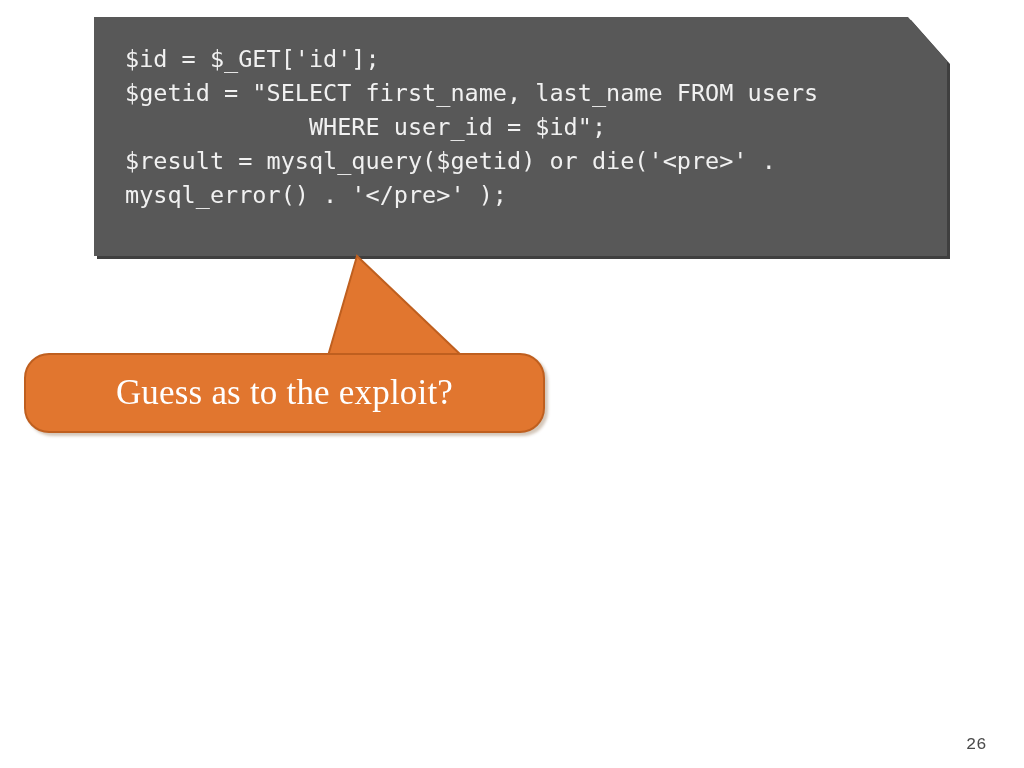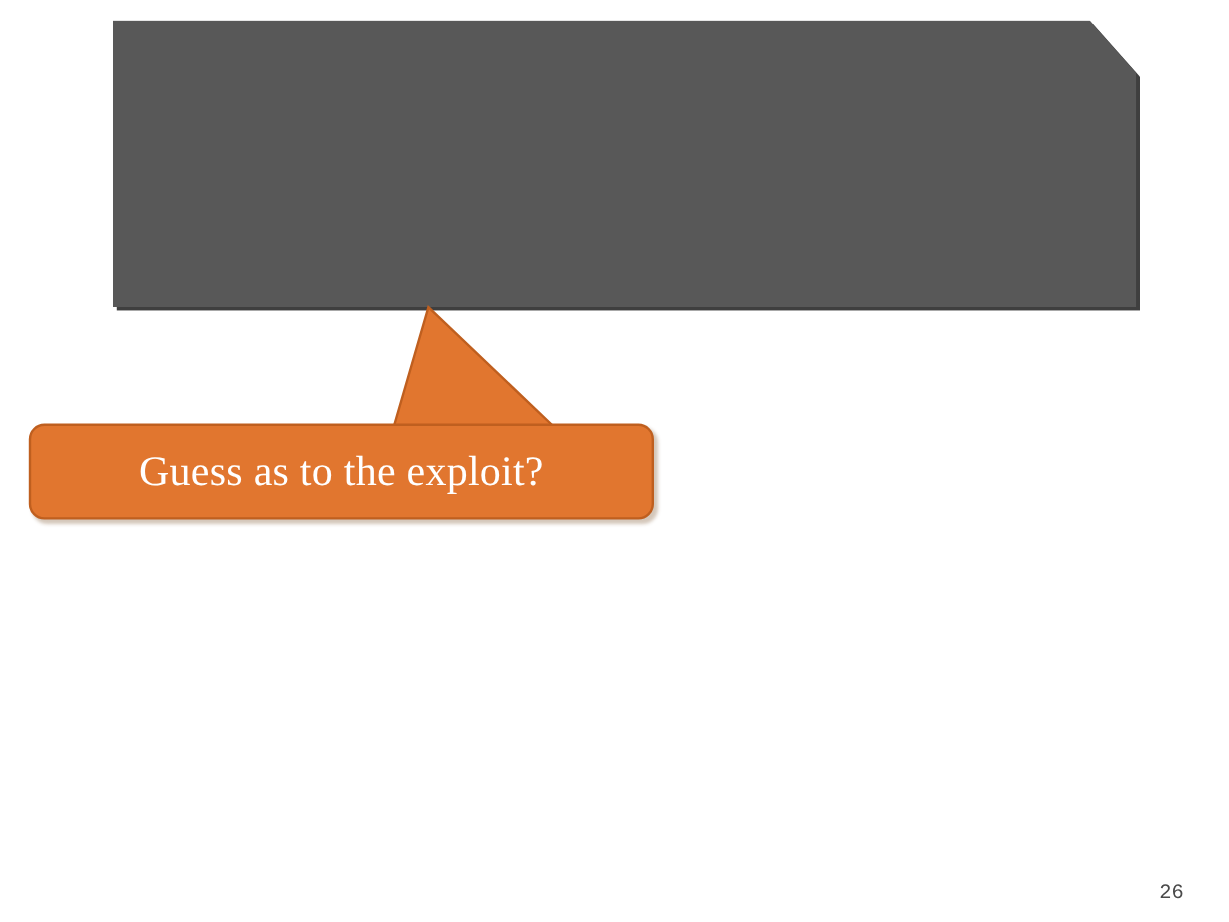--- a/index.html
+++ b/index.html
@@ -80,21 +80,21 @@
   }
 
   .callout-body {
     position: absolute;
     left: 24px;
     top: 353px;
     width: 521px;
     height: 80px;
     background: #E1762F;
     border: 2px solid #BF5F1F;
-    border-radius: 13px;
+    border-radius: 25px;
     box-sizing: border-box;
     box-shadow: 3px 3px 3px rgba(120, 80, 40, 0.32);
     pointer-events: auto;
   }
 
   .callout-label {
     position: absolute;
     left: 0;
     top: 0;
     width: 100%;
@@ -120,20 +120,25 @@
 </style>
 </head>
 <body>
 
 <div class="slide">
 
   <div class="code-box-shadow"></div>
 
   <div class="code-box">
   </div>
+  <pre class="code-text">$id = $_GET['id'];
+$getid = "SELECT first_name, last_name FROM users
+             WHERE user_id = $id";
+$result = mysql_query($getid) or die('&lt;pre&gt;' .
+mysql_error() . '&lt;/pre&gt;' );</pre>
 
   <div class="callout-wrap">
 
     <svg class="callout-tail" viewBox="0 0 150 115">
       <polygon points="37,6 142,106 8,106" fill="#E1762F" stroke="#BF5F1F" stroke-width="2" transform="translate(0,0)"></polygon>
     </svg>
 
     <div class="callout-body">
       <div class="callout-label">Guess as to the exploit?</div>
     </div>

